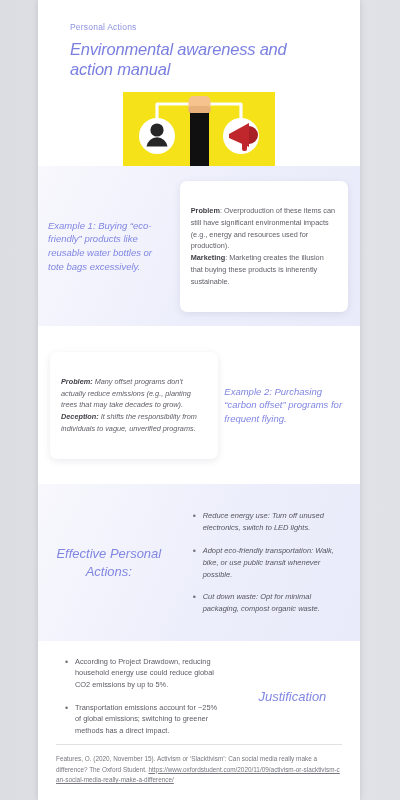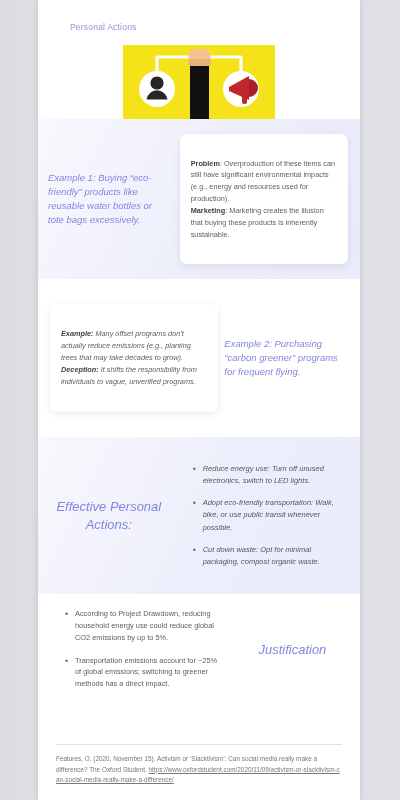--- a/index.html
+++ b/index.html
@@ -197,20 +197,21 @@
     display: inline;
   }
 </style>
 </head>
 <body>
 
 <div id="page-sheet">
 
   <div class="header">
     <div class="eyebrow">Personal Actions</div>
+    <h1 class="main-title">Environmental awareness and action manual</h1>
   </div>
 
   <div class="illustration-wrap">
     <div class="illustration">
       <svg viewBox="0 0 152 74" width="152" height="74">
 
         <g stroke="#fdfdfd" stroke-width="3.2" fill="none" stroke-linecap="round" stroke-linejoin="round">
           <path d="M34 32 L34 12 L118 12 L118 32"></path>
         </g>
 
@@ -247,26 +248,26 @@
       <div class="card">
         <p><span class="lbl">Problem</span><span>: Overproduction of these items can still have significant environmental impacts (e.g., energy and resources used for production).</span></p>
         <p><span class="lbl">Marketing</span><span>: Marketing creates the illusion that buying these products is inherently sustainable.</span></p>
       </div>
     </div>
   </div>
 
   <div class="row" id="section-example-2">
     <div class="col-card">
       <div class="card italic">
-        <p><span class="lbl">Example:</span><span> Many offset programs don't actually reduce emissions (e.g., planting trees that may take decades to grow).</span></p>
+        <p><span class="lbl">Problem:</span><span> Many offset programs don't actually reduce emissions (e.g., planting trees that may take decades to grow).</span></p>
         <p><span class="lbl">Deception:</span><span> It shifts the responsibility from individuals to vague, unverified programs.</span></p>
       </div>
     </div>
     <div class="col-label">
-      <div class="example-label">Example 2: Purchasing “carbon greener” programs for frequent flying.</div>
+      <div class="example-label">Example 2: Purchasing “carbon offset” programs for frequent flying.</div>
     </div>
   </div>
 
   <div class="band row" id="section-actions">
     <div class="col-label">
       <div class="actions-title">Effective Personal Actions:</div>
     </div>
     <div class="col-card">
       <ul class="bullets">
         <li>Reduce energy use: Turn off unused electronics, switch to LED lights.</li>

